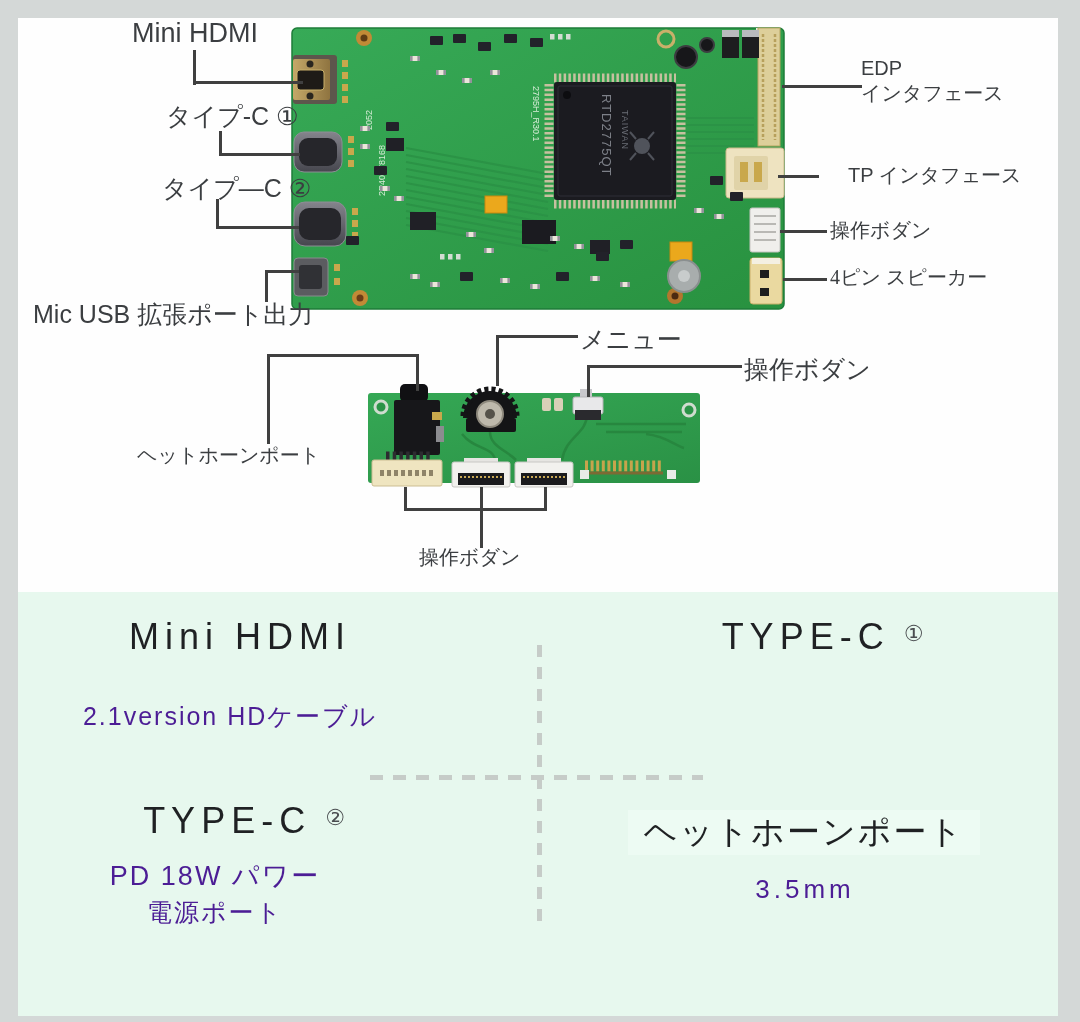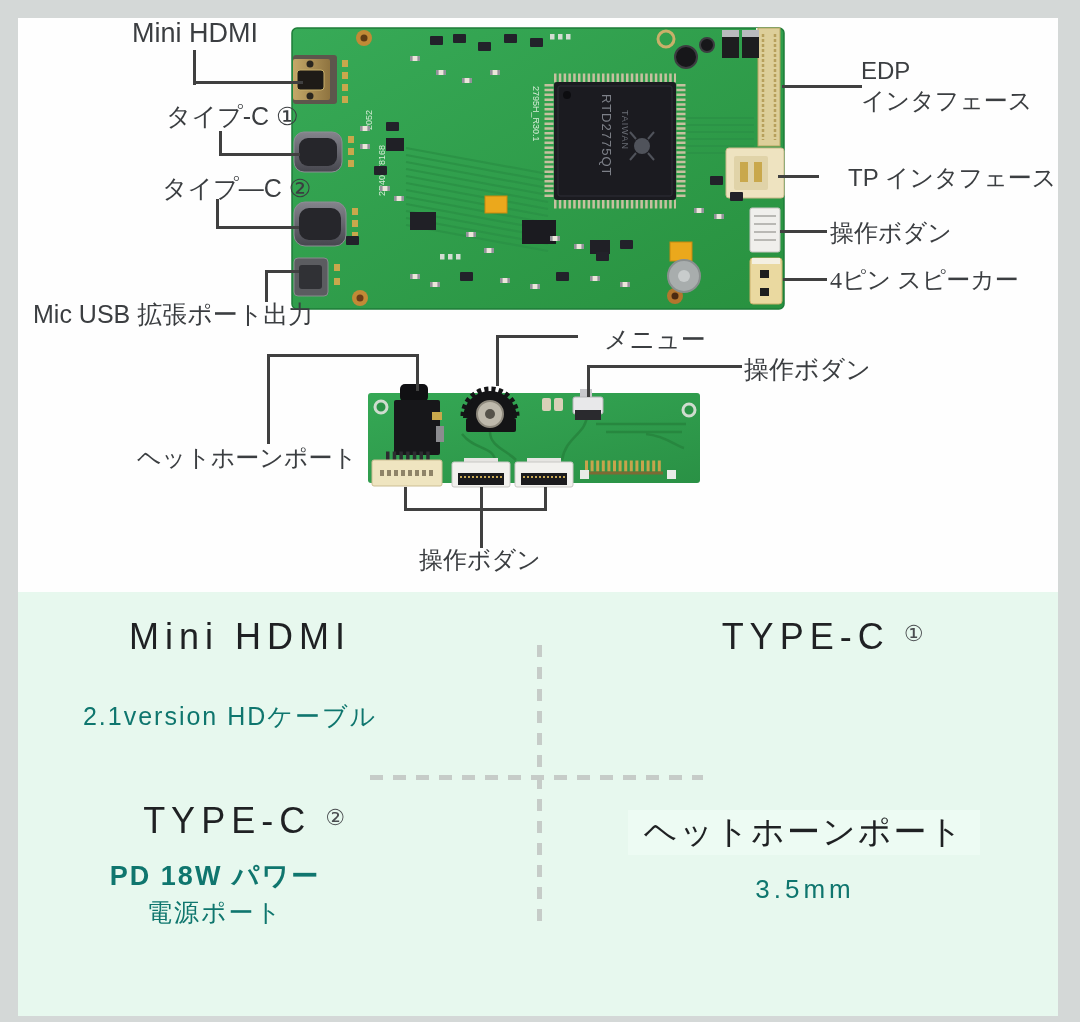--- a/index.html
+++ b/index.html
@@ -4,25 +4,25 @@
 <style>
   html,body{margin:0;padding:0;}
   body{width:1080px;height:1022px;overflow:hidden;
        font-family:"Liberation Sans","DejaVu Sans",sans-serif;}
   .page{position:relative;width:1080px;height:1022px;background:#d4d8d7;}
   .sheet-white{position:absolute;left:18px;top:18px;width:1040px;height:574px;background:#fefefe;}
   .sheet-mint{position:absolute;left:18px;top:592px;width:1040px;height:424px;background:#e7f8ee;}
   svg{position:absolute;display:block;}
   .ln{position:absolute;background:#404040;}
   .lbl{position:absolute;color:#3b3e41;white-space:nowrap;line-height:1.25;}
-  .f27{font-size:27px;} .f26{font-size:24px;} .f25{font-size:25px;}
+  .f27{font-size:27px;} .f26{font-size:20px;} .f25{font-size:25px;}
   .spec{position:absolute;text-align:center;color:#232628;white-space:nowrap;}
   .spec-title{font-size:36px;font-weight:500;letter-spacing:6px;color:#1f2123;}
   .spec-title-jp{font-size:33px;font-weight:500;letter-spacing:2px;color:#1f2123;background:#edfbf3;}
-  .spec-sub{font-size:25px;font-weight:400;letter-spacing:2px;color:#0f766e;}
+  .spec-sub{font-size:25px;font-weight:400;letter-spacing:2px;color:#4c1d95;}
   .badge{font-size:22px;font-weight:400;color:#4a4d50;margin-left:14px;position:relative;top:5px;letter-spacing:0;}
   .title-row{display:flex;align-items:flex-start;justify-content:center;}
   .dash-v{position:absolute;left:537px;top:645px;width:5px;height:282px;
           background:repeating-linear-gradient(180deg,#c6ccc8 0 12px,transparent 12px 22px);}
   .dash-h{position:absolute;left:370px;top:775px;width:333px;height:5px;
           background:repeating-linear-gradient(90deg,#c6ccc8 0 13px,transparent 13px 23px);}
 </style>
 </head>
 <body>
 
@@ -323,38 +323,38 @@
   <div class="lbl f25" style="left:166px;top:101px;">タイプ-C ①</div>
   <div class="lbl f25" style="left:162px;top:173px;">タイプ—C ②</div>
   <div class="lbl f25" style="left:33px;top:299px;">Mic USB 拡張ポート出力</div>
   <div class="lbl f26" style="left:861px;top:56px;">
     <div>EDP</div>
     <div>インタフェース</div>
   </div>
   <div class="lbl f26" style="left:820px;top:163px;margin-left:28px;">TP インタフェース</div>
   <div class="lbl f26" style="left:830px;top:218px;">操作ボダン</div>
   <div class="lbl f26" style="left:830px;top:265px;font-family:Liberation Serif, serif;">4ピン スピーカー</div>
-  <div class="lbl f25" style="left:604px;top:324px;">メニュー</div>
+  <div class="lbl f25" style="left:580px;top:324px;">メニュー</div>
   <div class="lbl f25" style="left:744px;top:354px;">操作ボダン</div>
   <div class="lbl f26" style="left:137px;top:443px;">ヘットホーンポート</div>
   <div class="lbl f26" style="left:419px;top:545px;">操作ボダン</div>
 
   <div class="dash-v"></div>
   <div class="dash-h"></div>
 
   <div class="spec spec-title" style="left:90px;top:616px;width:300px;">Mini HDMI</div>
   <div class="spec spec-sub" style="left:50px;top:700px;width:360px;">2.1version HDケーブル</div>
 
   <div class="spec title-row" style="left:690px;top:616px;width:265px;">
     <span class="spec-title">TYPE-C</span>
     <span class="badge">①</span>
   </div>
 
   <div class="spec title-row" style="left:110px;top:800px;width:268px;">
     <span class="spec-title">TYPE-C</span>
     <span class="badge">②</span>
   </div>
-  <div class="spec spec-sub" style="left:70px;top:858px;width:290px;font-size:27px;font-weight:bold;">PD 18W パワー</div>
+  <div class="spec spec-sub" style="left:70px;top:858px;width:290px;font-size:27px;">PD 18W パワー</div>
   <div class="spec spec-sub" style="left:70px;top:896px;width:290px;">電源ポート</div>
 
   <div class="spec spec-title-jp" style="left:628px;top:810px;width:352px;">ヘットホーンポート</div>
   <div class="spec spec-sub" style="left:660px;top:874px;width:290px;font-size:26px;letter-spacing:4px;">3.5mm</div>
 </div>
 
 </body></html>

